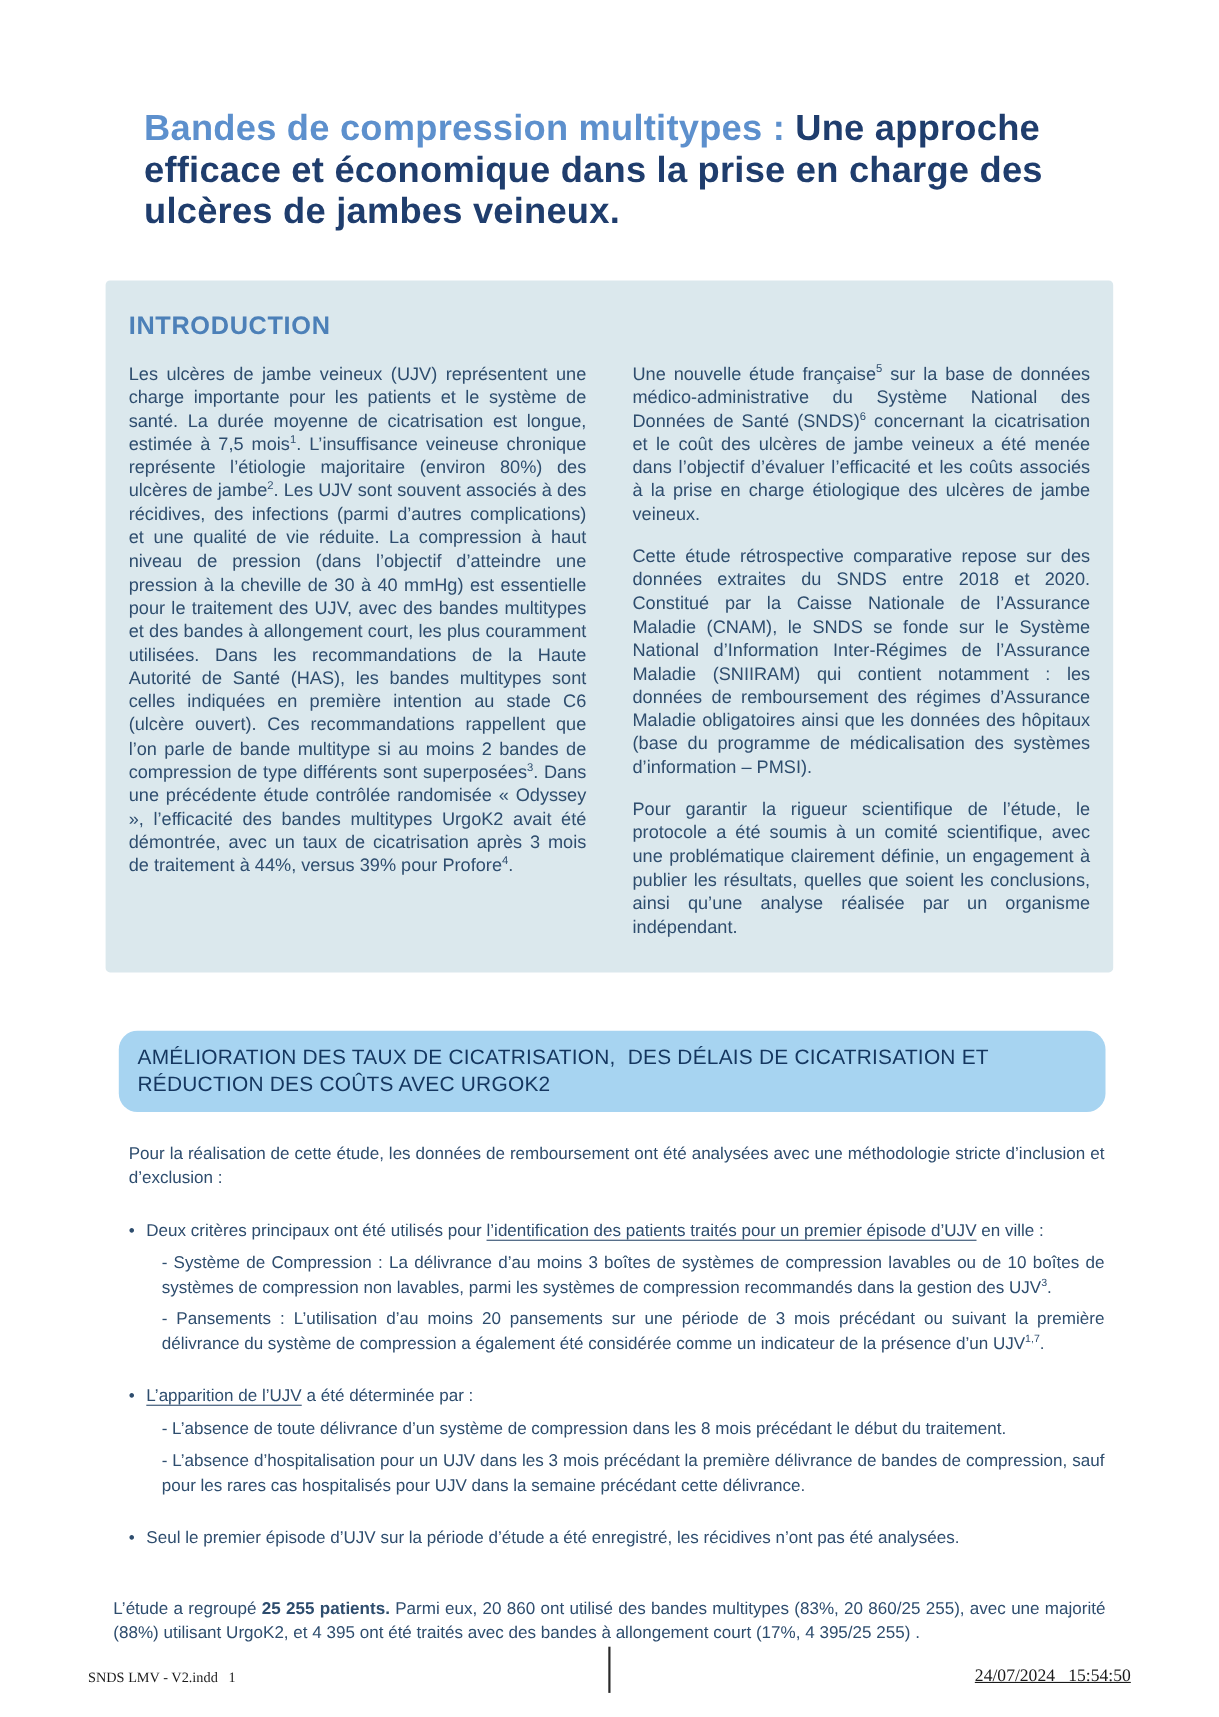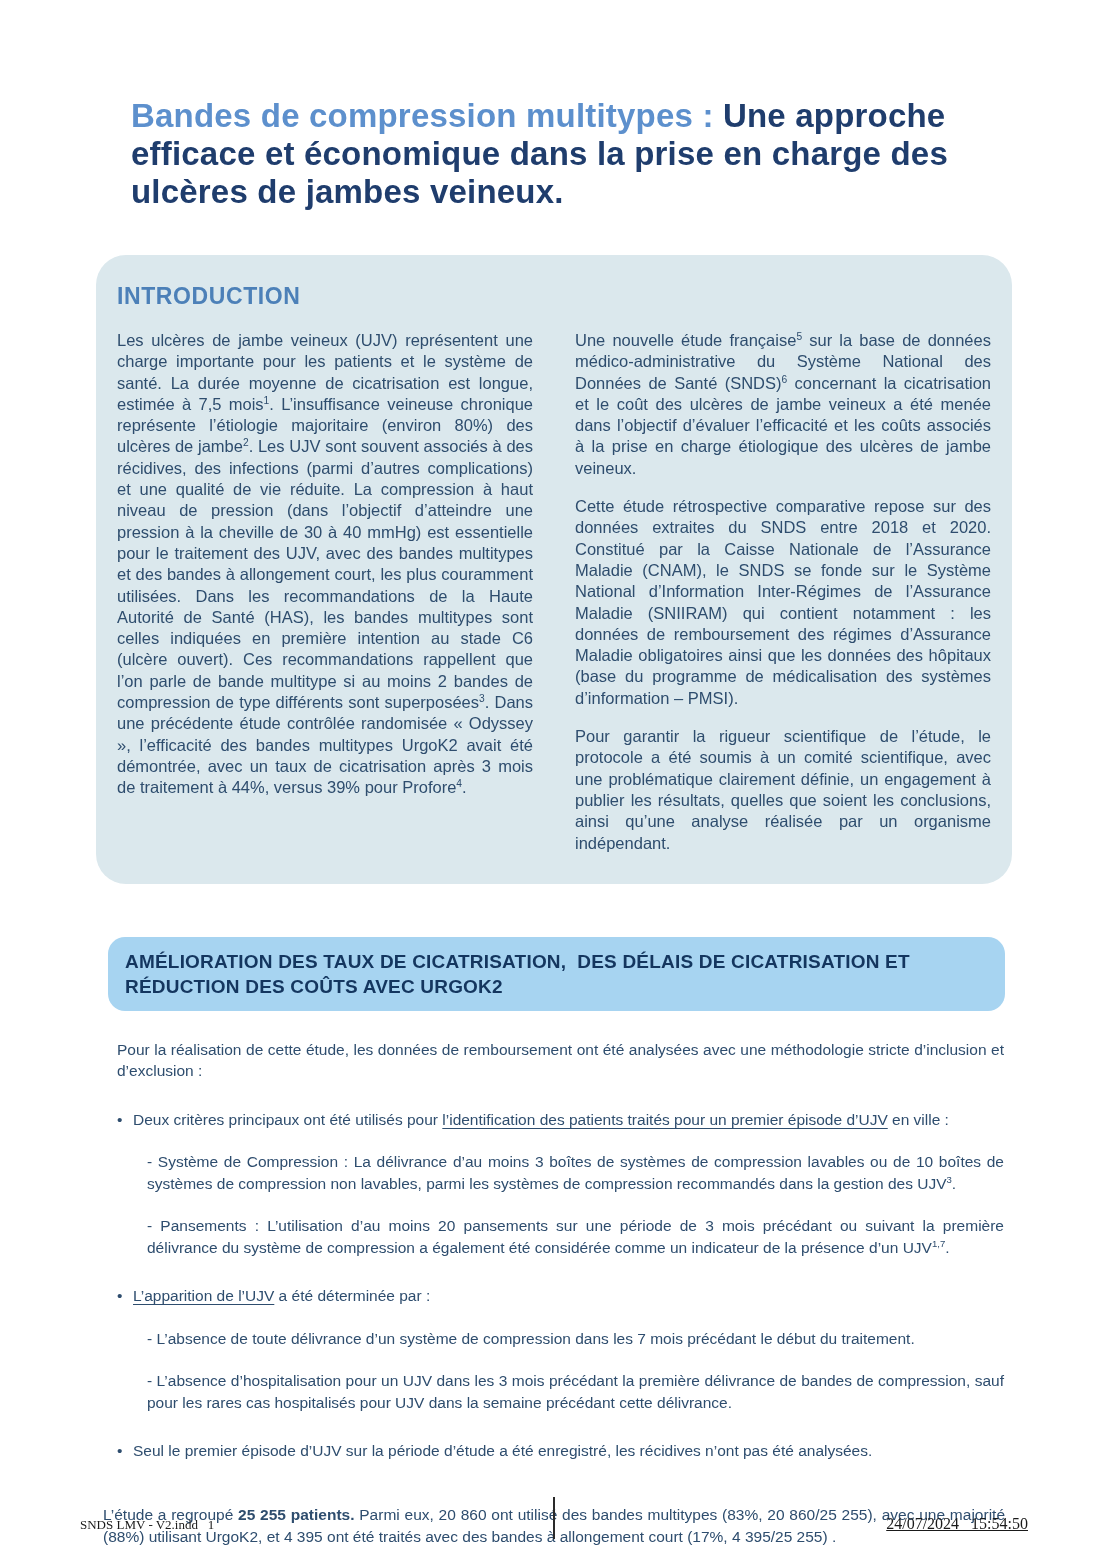--- a/index.html
+++ b/index.html
@@ -34,21 +34,21 @@
     color:var(--title_dark);
     letter-spacing:0.2px;
   }
   .title-line{white-space:pre-wrap;}
   .m-hl{color:var(--title_highlight);}
   
   .intro-card{
     margin:44px 96px 0 96px;
     min-height:562px;
     background:var(--card_bg);
-    border-radius:30px;
+    border-radius:4px;
     padding:28px 21px 30px 21px;
   }
   .intro-heading{
     color:var(--intro_heading);
     font-size:23px;
     font-weight:700;
     letter-spacing:0.6px;
     margin-bottom:20px;
   }
   .intro-cols{
@@ -63,35 +63,35 @@
   }
   .intro-col p + p{margin-top:17px;}
   
   .banner{
     margin:53px 103px 0 108px;
     background:var(--banner_bg);
     border-radius:17px;
     padding:12px 18px 12px 17px;
     color:var(--banner_text);
     font-size:19px;
-    font-weight:700;
+    font-weight:400;
     line-height:25px;
     letter-spacing:0.2px;
   }
   .banner-line{white-space:pre-wrap;}
   
   .methodology{
     margin:28px 104px 0 117px;
     font-size:15.5px;
     line-height:21.5px;
   }
   .methodology .m-intro{text-align:justify;}
   .m-item{display:flex;align-items:flex-start;}
   .m-item.bullet{margin-top:27px;}
-  .m-item.sub{margin-top:21px;padding-left:30px;justify-content:center;}
+  .m-item.sub{margin-top:8px;padding-left:30px;justify-content:center;}
   .m-item.plain{margin-top:27px;}
   .bullet-dot{
     flex:none;width:16px;
     font-size:15.5px;
   }
   .m-text{flex:1 1 auto;text-align:justify;}
   
   .study{
     margin:42px 103px 0 103px;
     font-size:15.5px;
@@ -162,21 +162,21 @@
           <div class="m-text"><span>- Système de Compression : La délivrance d’au moins 3 boîtes de systèmes de compression lavables ou de 10 boîtes de systèmes de compression non lavables, parmi les systèmes de compression recommandés dans la gestion des UJV</span><span class="m-sup">3</span><span>.</span></div>
         </div>
         <div class="m-item sub">
           <div class="m-text"><span>- Pansements : L’utilisation d’au moins 20 pansements sur une période de 3 mois précédant ou suivant la première délivrance du système de compression a également été considérée comme un indicateur de la présence d’un UJV</span><span class="m-sup">1,7</span><span>.</span></div>
         </div>
         <div class="m-item bullet">
           <span class="bullet-dot">•</span>
           <div class="m-text"><span class="m-u">L’apparition de l’UJV</span><span> a été déterminée par :</span></div>
         </div>
         <div class="m-item sub">
-          <div class="m-text"><span>- L’absence de toute délivrance d’un système de compression dans les 7 mois précédant le début du traitement.</span></div>
+          <div class="m-text"><span>- L’absence de toute délivrance d’un système de compression dans les 8 mois précédant le début du traitement.</span></div>
         </div>
         <div class="m-item sub">
           <div class="m-text"><span>- L’absence d’hospitalisation pour un UJV dans les 3 mois précédant la première délivrance de bandes de compression, sauf pour les rares cas hospitalisés pour UJV dans la semaine précédant cette délivrance.</span></div>
         </div>
         <div class="m-item bullet">
           <span class="bullet-dot">•</span>
           <div class="m-text"><span>Seul le premier épisode d’UJV sur la période d’étude a été enregistré, les récidives n’ont pas été analysées.</span></div>
         </div>
       </div>
   </div>

